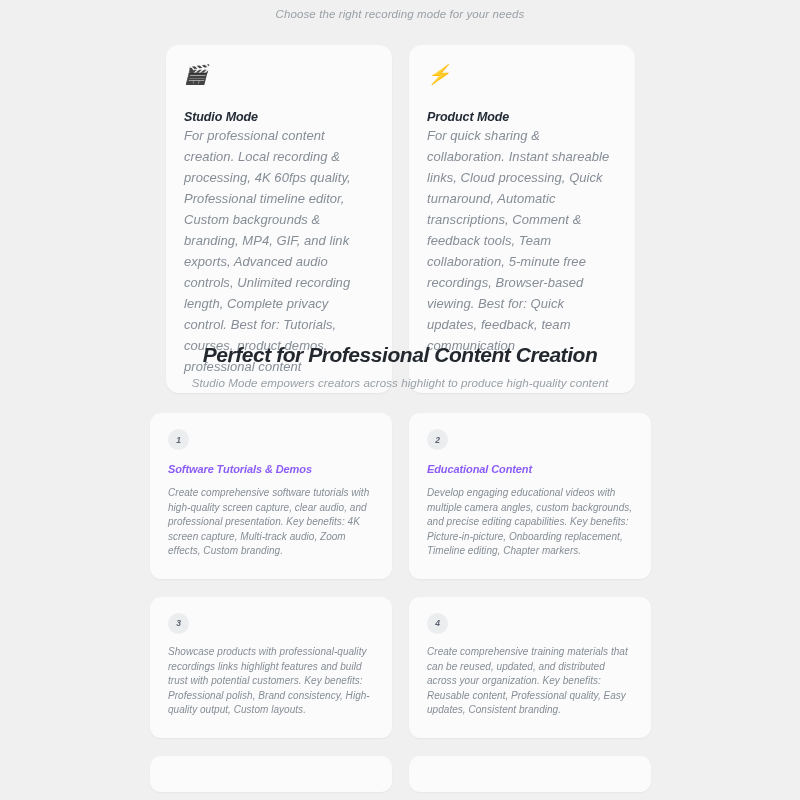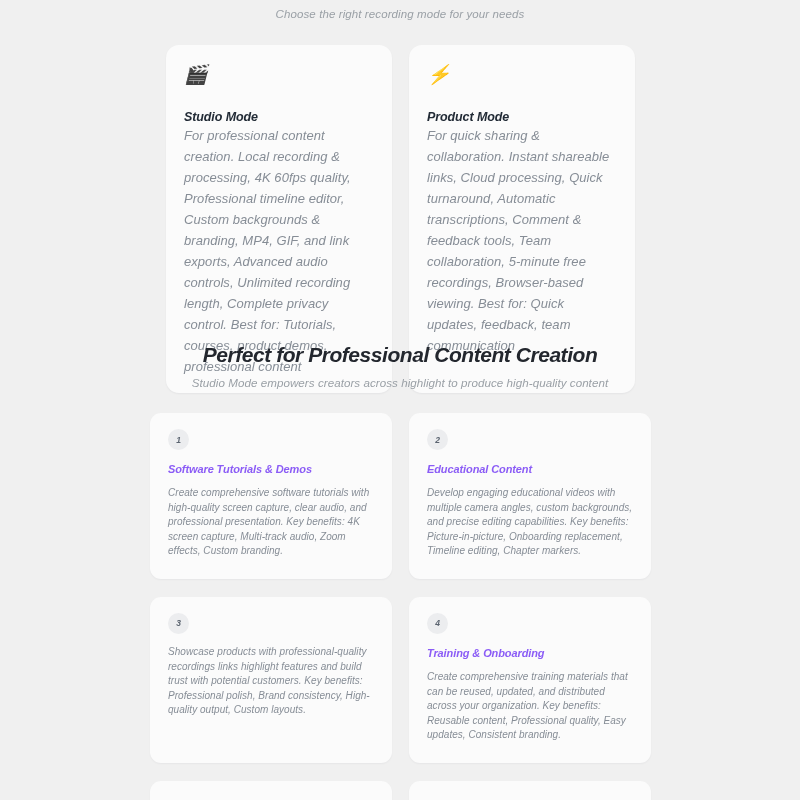--- a/index.html
+++ b/index.html
@@ -190,21 +190,20 @@
       <div class="uc-desc">Develop engaging educational videos with multiple camera angles, custom backgrounds, and precise editing capabilities. Key benefits: Picture-in-picture, Onboarding replacement, Timeline editing, Chapter markers.</div>
     </div>
 
     <div class="uc-card">
       <div class="uc-badge">3</div>
       <div class="uc-desc">Showcase products with professional-quality recordings links highlight features and build trust with potential customers. Key benefits: Professional polish, Brand consistency, High-quality output, Custom layouts.</div>
     </div>
 
     <div class="uc-card">
       <div class="uc-badge">4</div>
-      <div class="uc-title">Training &amp; Onboarding</div>
       <div class="uc-desc">Create comprehensive training materials that can be reused, updated, and distributed across your organization. Key benefits: Reusable content, Professional quality, Easy updates, Consistent branding.</div>
     </div>
 
     <div class="uc-card">
       
       
       
     </div>
 
     <div class="uc-card">

